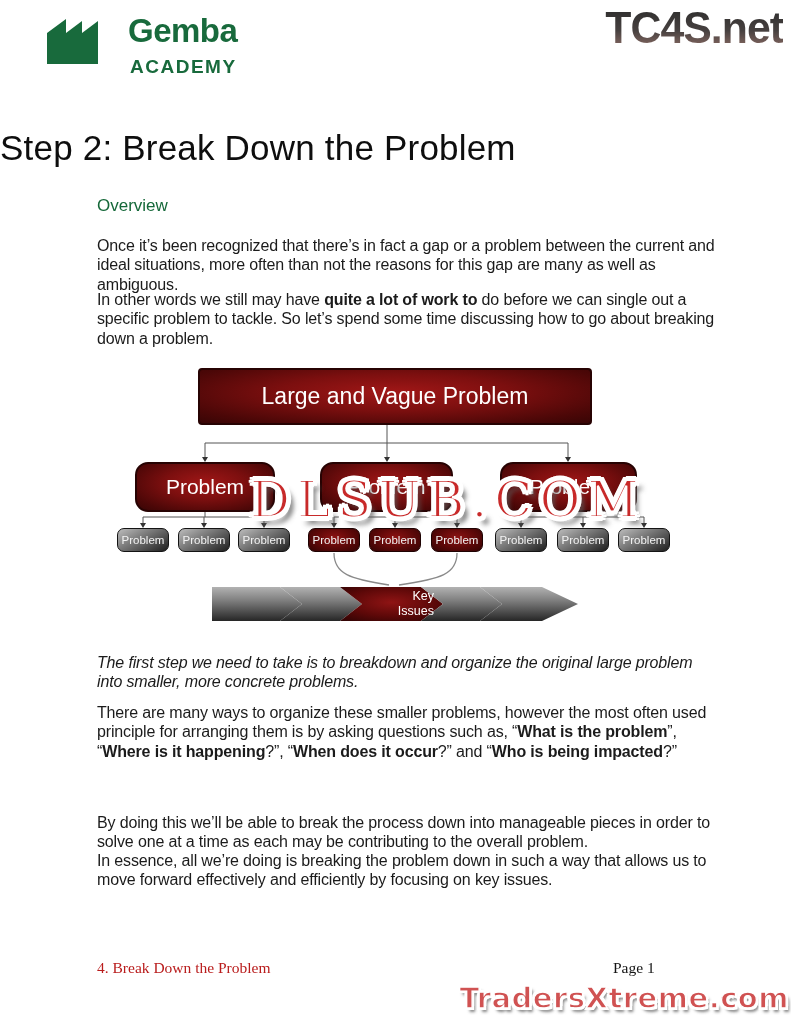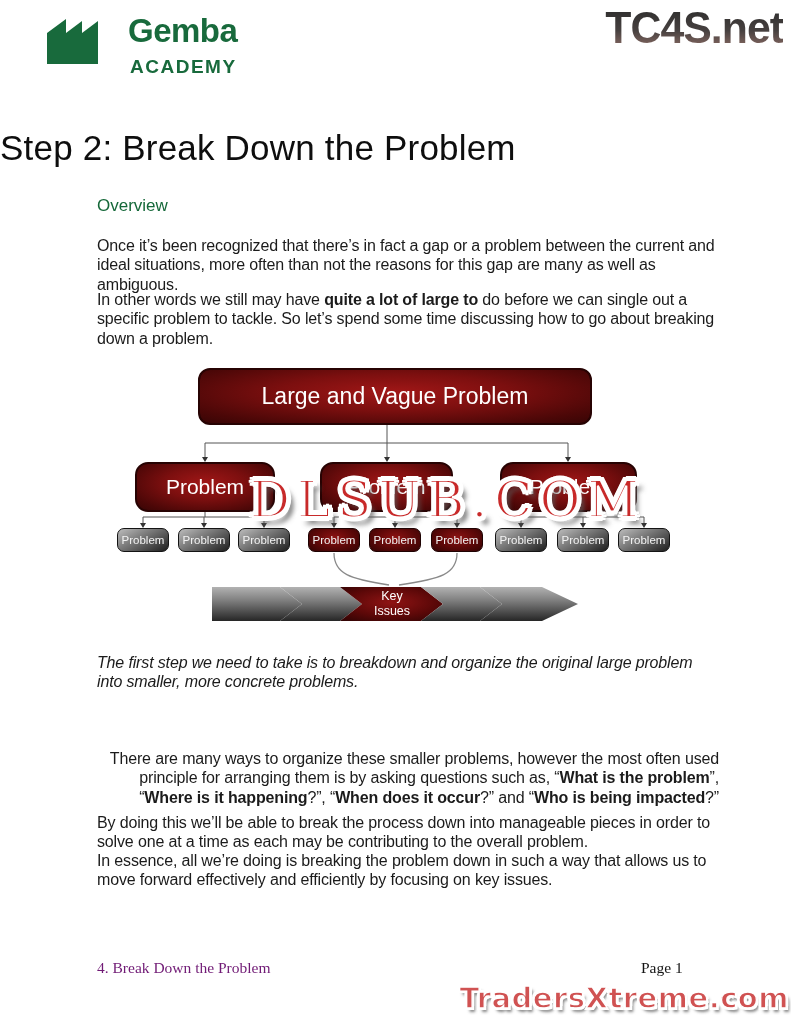--- a/index.html
+++ b/index.html
@@ -15,73 +15,73 @@
   .wm-top{position:absolute;right:8px;top:2px;font-size:45px;font-weight:800;letter-spacing:-1px;
           transform:scaleX(0.95);transform-origin:right top;
           background:linear-gradient(180deg,#2d2d2d 10%,#474140 55%,#947169 95%);
           -webkit-background-clip:text;background-clip:text;color:transparent;}
 
   .title{position:absolute;left:0;top:128px;width:791px;text-align:left;
          font-size:35px;font-weight:400;color:#0e0e0e;letter-spacing:0.2px;}
   .overview{position:absolute;left:97px;top:196px;font-size:17px;font-weight:normal;color:#156839;}
 
   .p{position:absolute;left:97px;width:622px;font-size:16px;line-height:19.4px;letter-spacing:-0.15px;color:#1b1b1b;margin:0;}
-  .p1{top:236px;} .p2{top:290px;} .p3{top:653px;font-style:italic;} .p4{top:749px;text-align:right;} .p5{top:797px;margin-top:16px;} .p6{top:851px;}
+  .p1{top:236px;} .p2{top:290px;} .p3{top:653px;font-style:italic;} .p4{top:703px;} .p5{top:797px;margin-top:16px;} .p6{top:851px;}
   .bd{font-weight:bold;}
 
   
   .diagram{position:absolute;left:0;top:360px;width:791px;height:290px;}
   .dsvg{position:absolute;left:0;top:0;}
   .rbox{position:absolute;display:flex;align-items:center;justify-content:center;color:#fff;
         background:radial-gradient(ellipse at 50% 42%,#a11717 0%,#7c0f0f 42%,#4b0707 82%,#380505 100%);
         border:2px solid #270303;box-sizing:border-box;}
-  .top-box{left:198px;top:8px;width:394px;height:57px;border-radius:12px;font-size:23px;}
+  .top-box{left:198px;top:8px;width:394px;height:57px;border-radius:4px;font-size:23px;}
   .mid-box{top:102px;height:50px;border-radius:13px;font-size:21px;}
   .sb{position:absolute;top:168px;width:52px;height:24px;border-radius:7px;display:flex;align-items:center;
       justify-content:center;color:#f3f3f3;font-size:11.5px;box-sizing:border-box;}
   .sbg{background:linear-gradient(150deg,#bdbdbd 0%,#7c7c7c 40%,#1e1e1e 100%);border:1px solid #141414;}
   .sbr{background:radial-gradient(ellipse at 50% 40%,#8d1212 0%,#5c0808 55%,#320404 100%);border:1px solid #1e0202;}
-  .keytext{position:absolute;left:350px;top:229px;width:84px;text-align:center;color:#fff;
+  .keytext{position:absolute;left:350px;top:229px;width:84px;text-align:right;color:#fff;
            font-size:12.5px;line-height:14.5px;}
 
   
   .wm-mid{position:absolute;left:250px;top:474px;width:395px;text-align:center;z-index:9;
           font-family:"DejaVu Serif",serif;font-weight:normal;font-size:50px;line-height:52px;letter-spacing:7px;
           color:#c82a2a;-webkit-text-stroke:2px #ffffff;
           text-shadow:-3px -3px 0 #fff,3px -3px 0 #fff,-3px 3px 0 #fff,3px 3px 0 #fff,
                       0 4px 0 #fff,0 -4px 0 #fff,4px 0 0 #fff,-4px 0 0 #fff,
                       6px 7px 5px rgba(90,90,90,0.85);}
   .wm-bottom{position:absolute;right:2px;top:981px;font-size:29px;font-weight:bold;
              font-family:"DejaVu Sans",sans-serif;color:#d05252;letter-spacing:0.5px;
              -webkit-text-stroke:1.3px #fff;
              text-shadow:-2px -2px 0 #fff,2px -2px 0 #fff,-2px 2px 0 #fff,2px 2px 0 #fff,
                          3px 4px 3px rgba(120,120,120,0.9);}
 
-  .footer-left{position:absolute;left:97px;top:959px;font-family:"Liberation Serif",serif;font-size:15.5px;color:#701a75;}
-  .footer-right{position:absolute;left:613px;top:959px;font-family:"Liberation Serif",serif;font-size:15.5px;color:#141414;margin-left:28px;}
+  .footer-left{position:absolute;left:97px;top:959px;font-family:"Liberation Serif",serif;font-size:15.5px;color:#b91c1c;}
+  .footer-right{position:absolute;left:613px;top:959px;font-family:"Liberation Serif",serif;font-size:15.5px;color:#141414;}
 </style>
 </head>
 <body>
 
 <div class="page">
 
   <div class="logo">
     <svg width="76" height="52" viewBox="0 0 76 52">
       <path d="M3,50 L3,19 L22,5 L22,19 L38,7 L38,19 L54,7 L54,50 Z" fill="#186a3c"></path>
     </svg>
     <div class="logo-brand">Gemba</div>
     <div class="logo-academy">ACADEMY</div>
   </div>
   <div class="wm-top">TC4S.net</div>
 
   <div class="title">Step 2: Break Down the Problem</div>
   <div class="overview">Overview</div>
 
   <p class="p p1">Once it’s been recognized that there’s in fact a gap or a problem between the current and ideal situations, more often than not the reasons for this gap are many as well as ambiguous.</p>
-  <p class="p p2"><span>In other words we still may have </span><span class="bd">quite a lot of large to</span><span> do before we can single out a specific problem to tackle.  So let’s spend some time discussing how to go about breaking down a problem.</span></p>
+  <p class="p p2"><span>In other words we still may have </span><span class="bd">quite a lot of work to</span><span> do before we can single out a specific problem to tackle.  So let’s spend some time discussing how to go about breaking down a problem.</span></p>
 
   <div class="diagram">
     <svg class="dsvg" width="791" height="290" viewBox="0 0 791 290">
       <defs>
         <linearGradient id="gg" x1="0" y1="0" x2="0" y2="1">
           <stop offset="0" stop-color="#b2b2b2"></stop>
             <stop offset="0.4" stop-color="#7e7e7e"></stop>
             <stop offset="1" stop-color="#262626"></stop>
         </linearGradient>
         <radialGradient id="rg" cx="0.5" cy="0.45" r="0.7">

